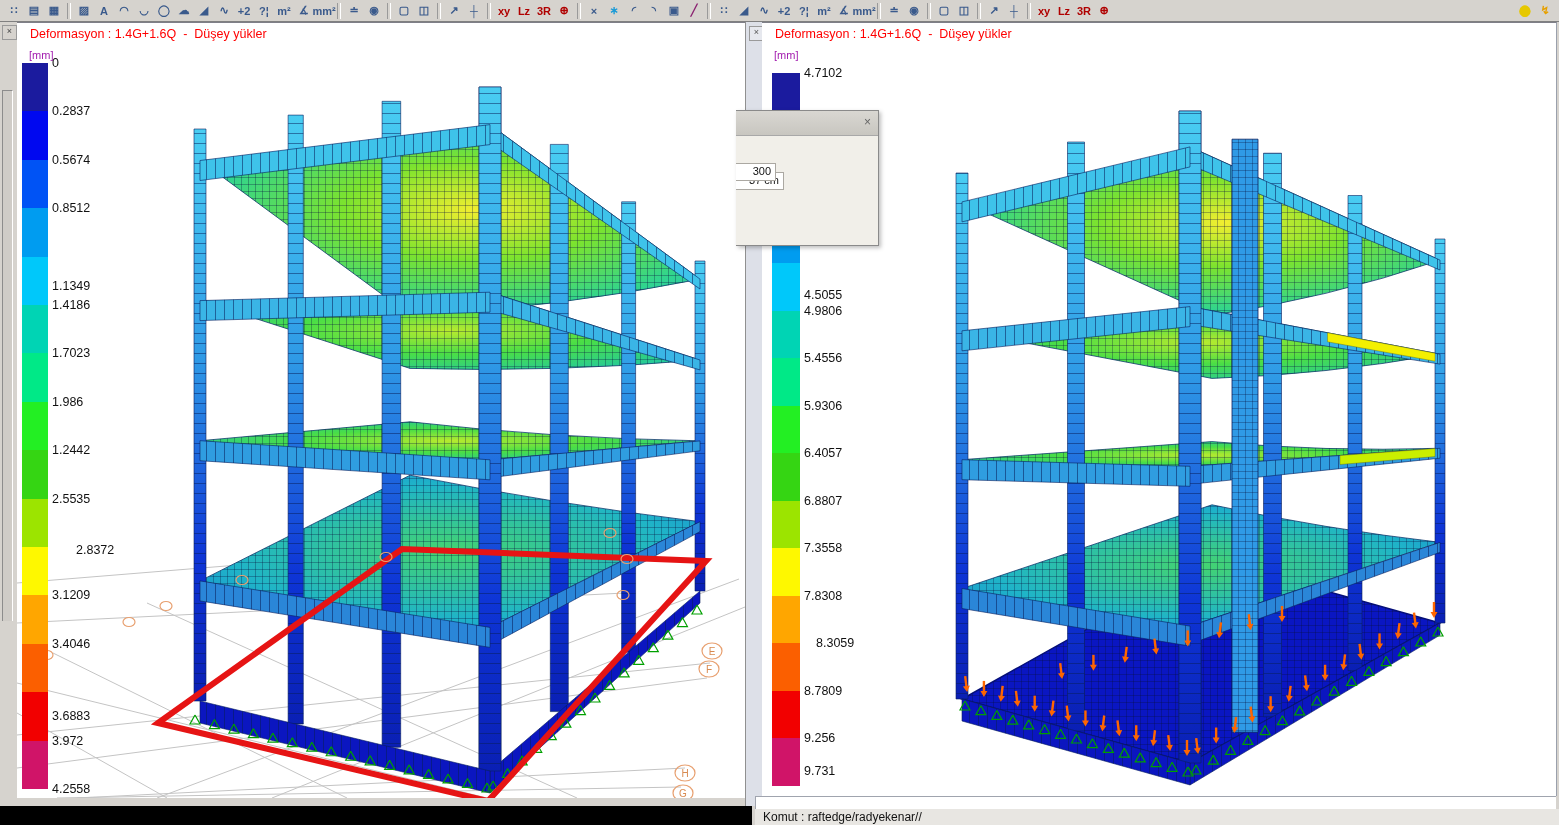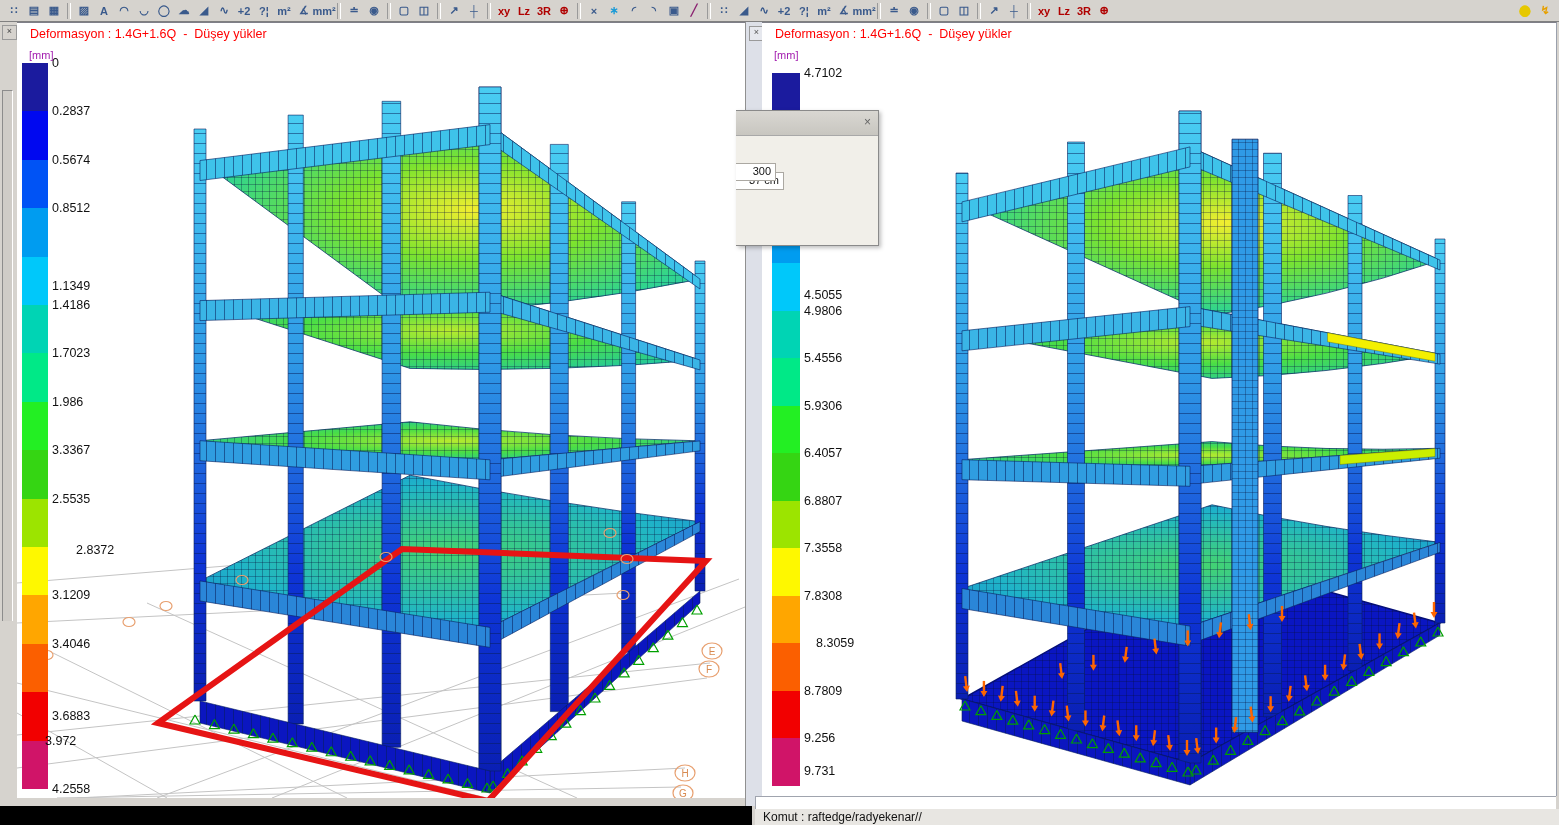--- a/index.html
+++ b/index.html
@@ -289,27 +289,27 @@
       <div class="band" style="left: 5px; top: 669.2px; width: 26px; height: 48.9px; background: rgb(242, 0, 0);"></div>
       <div class="band" style="left: 5px; top: 717.6px; width: 26px; height: 48.9px; background: rgb(208, 20, 104);"></div>
       <div class="lab" style="left: 35px; top: 33px;">0</div>
       <div class="lab" style="left: 35px; top: 81.4px;">0.2837</div>
       <div class="lab" style="left: 35px; top: 129.8px;">0.5674</div>
       <div class="lab" style="left: 35px; top: 178.2px;">0.8512</div>
       <div class="lab" style="left: 35px; top: 226.6px; margin-top: 29px;">1.1349</div>
       <div class="lab" style="left: 35px; top: 275px;">1.4186</div>
       <div class="lab" style="left: 35px; top: 323.4px;">1.7023</div>
       <div class="lab" style="left: 35px; top: 371.8px;">1.986</div>
-      <div class="lab" style="left: 35px; top: 420.2px;">3.3367</div>
+      <div class="lab" style="left: 35px; top: 420.2px;">1.2442</div>
       <div class="lab" style="left: 35px; top: 468.6px;">2.5535</div>
       <div class="lab" style="left: 35px; top: 520px; margin-left: 24px;">2.8372</div>
       <div class="lab" style="left: 35px; top: 565.4px;">3.1209</div>
       <div class="lab" style="left: 35px; top: 613.8px;">3.4046</div>
       <div class="lab" style="left: 35px; top: 662.2px; margin-top: 24px;">3.6883</div>
-      <div class="lab" style="left: 28px; top: 710.6px;">3.972</div>
+      <div class="lab" style="left: 35px; top: 710.6px;">3.972</div>
       <div class="lab" style="left: 35px; top: 759px;">4.2558</div>
     </div>
 </div>
 
 <div class="splitter">
   <div class="x">×</div>
 </div>
 
 <div class="viewport" id="vpR">
   <svg class="bsvg" id="svgR" width="794" height="773" viewBox="0 0 794 773">

